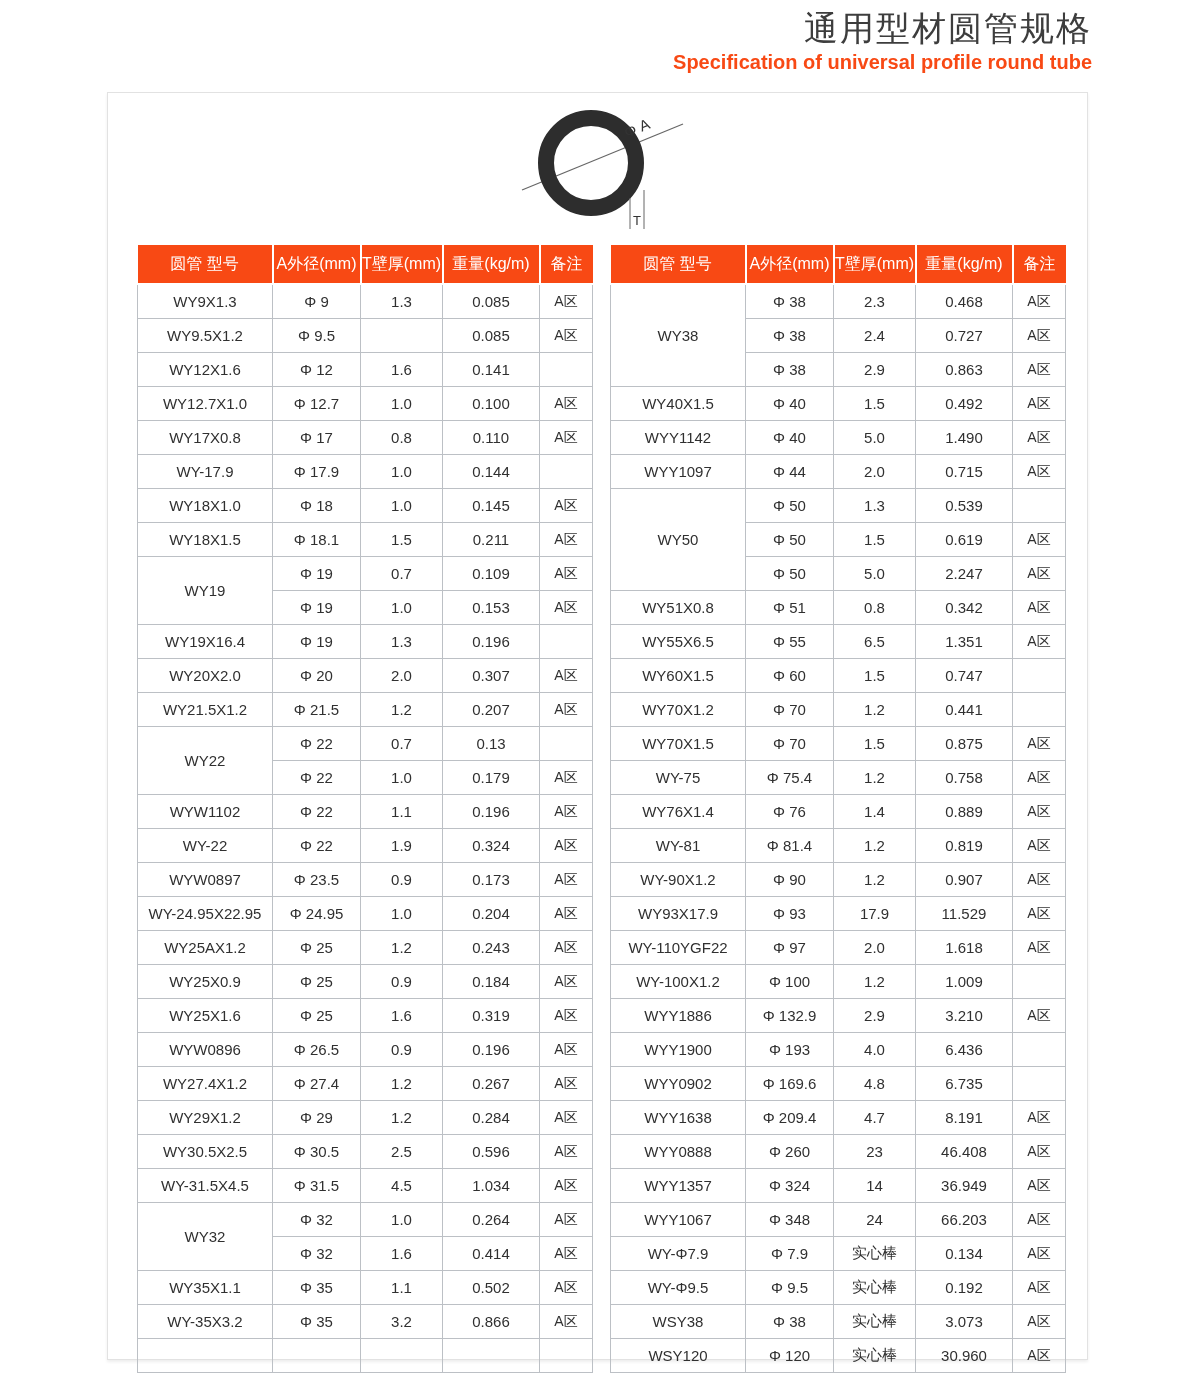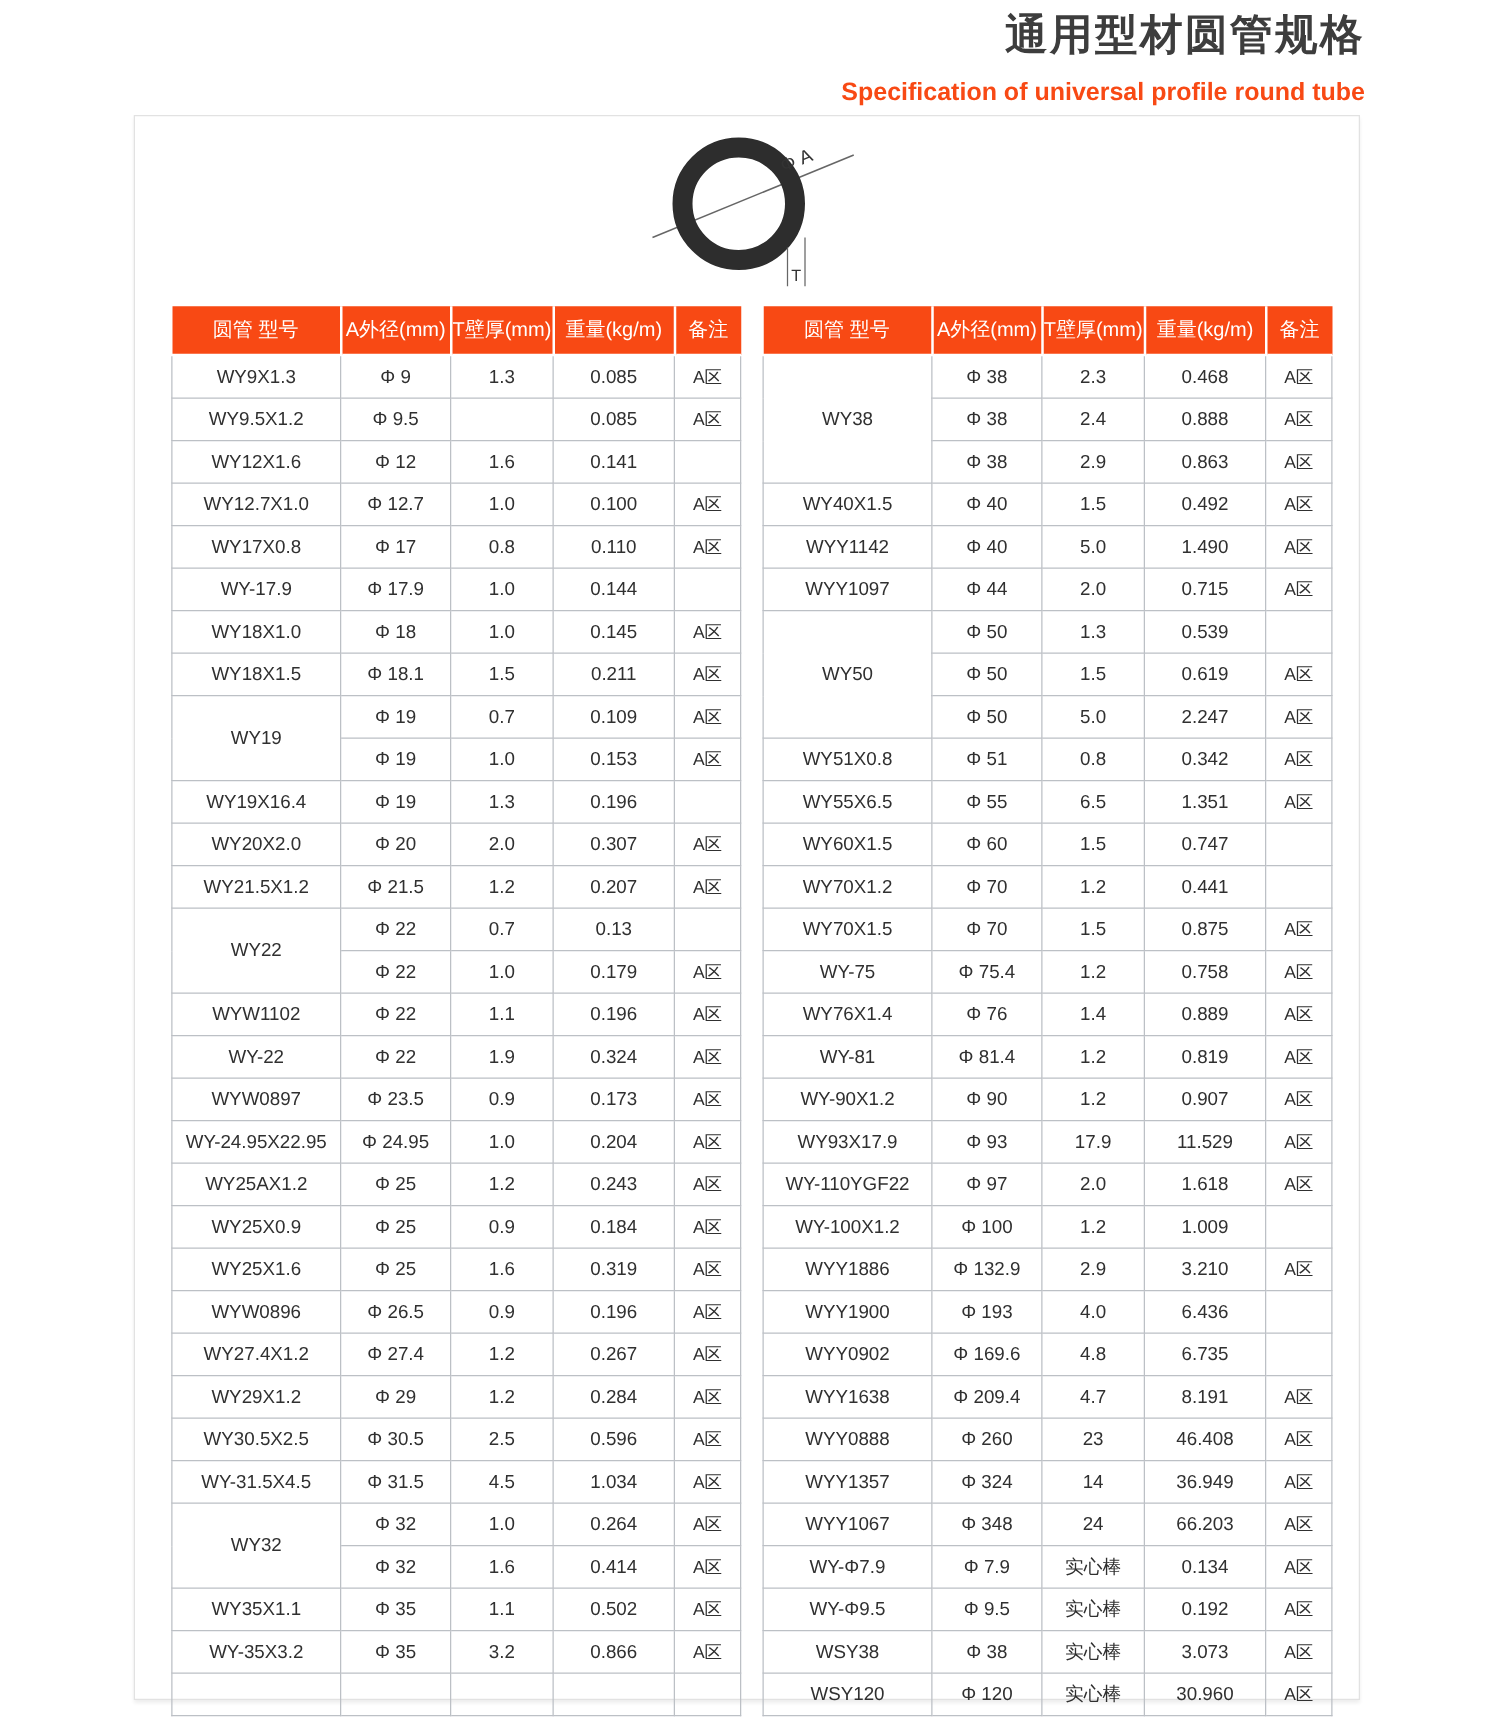--- a/index.html
+++ b/index.html
@@ -2,22 +2,22 @@
 <html style="--accent: #f84914; --title_text: #3d3d3d; --table_border: #bcc0c5; --header_text: #ffffff;"><head>
 <meta charset="utf-8">
 <style>
   html,body { margin:0; padding:0; }
   body {
     width:1198px; height:1379px; position:relative; background:#ffffff;
     font-family:"Liberation Sans","DejaVu Sans",sans-serif;
     -webkit-font-smoothing:antialiased;
   }
   .titles { position:absolute; top:8px; right:106px; text-align:right; }
-  .title-cn { font-size:34px; font-weight:700; color:var(--title_text,#3d3d3d); letter-spacing:2px; line-height:1.2; }
-  .title-en { font-size:20px; font-weight:700; color:var(--accent,#f84914); margin-top:14px; }
+  .title-cn { font-size:34px; font-weight:400; color:var(--title_text,#3d3d3d); letter-spacing:2px; line-height:1.2; }
+  .title-en { font-size:20px; font-weight:700; color:var(--accent,#f84914); margin-top:2px; }
 
   .card {
     position:absolute; left:107px; top:92px; width:979px; height:1266px;
     background:#fff; border:1px solid #e2e2e2; box-shadow:0 2px 3px rgba(0,0,0,0.07);
   }
   .diagram { position:absolute; left:355px; top:4px; pointer-events:none; }
 
   table.spec-table {
     position:absolute; top:152px; width:455px;
     border-collapse:collapse; table-layout:fixed;
@@ -322,21 +322,21 @@
         <tr>
           <td rowspan="3">WY38</td>
           <td>Φ 38</td>
           <td>2.3</td>
           <td>0.468</td>
           <td>A区</td>
         </tr>
         <tr>
           <td>Φ 38</td>
           <td>2.4</td>
-          <td>0.888</td>
+          <td>0.727</td>
           <td>A区</td>
         </tr>
         <tr>
           <td>Φ 38</td>
           <td>2.9</td>
           <td>0.863</td>
           <td>A区</td>
         </tr>
         <tr>
           <td>WY40X1.5</td>

